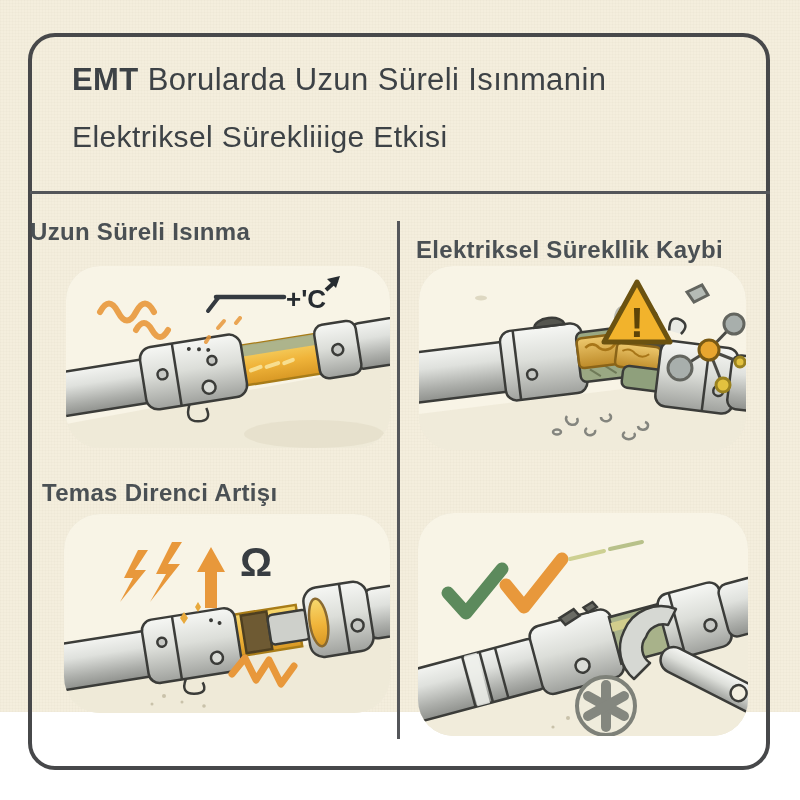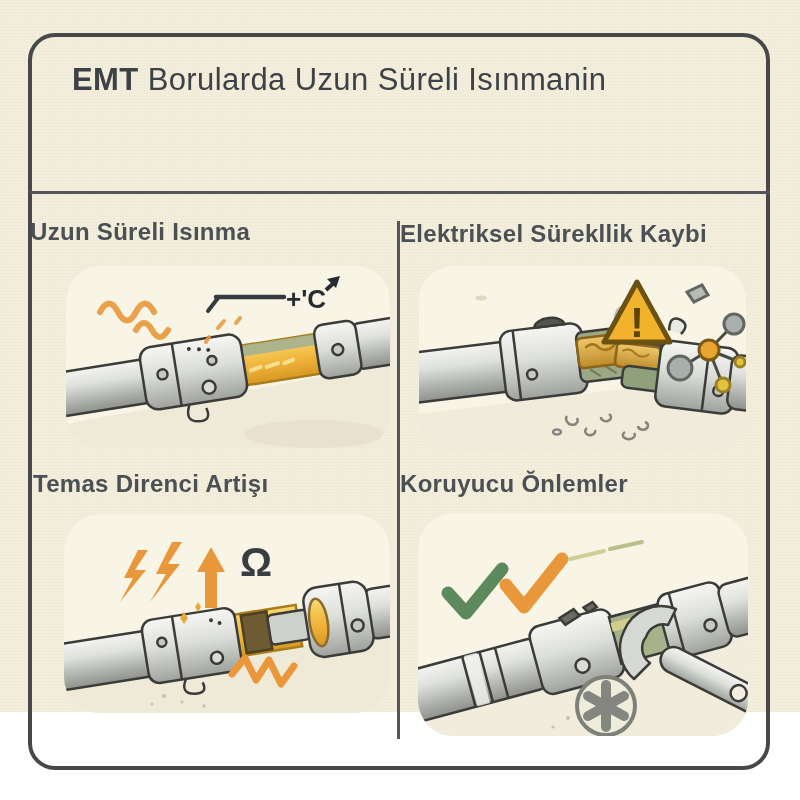--- a/index.html
+++ b/index.html
@@ -113,28 +113,28 @@
       <stop offset="0" stop-color="#eec96e"></stop>
         <stop offset="1" stop-color="#bd8a28"></stop>
     </linearGradient>
   </defs>
 </svg>
 
 <div class="poster">
   <div class="frame"></div>
 
   <h1 class="title-line1" style="margin:0"><span class="emt">EMT</span><span> Borularda Uzun Süreli Isınmanin</span></h1>
+  <h1 class="title-line2" style="margin:0">Elektriksel Sürekliiige Etkisi</h1>
 
   <div class="h-divider"></div>
   <div class="v-divider"></div>
 
   <h2 class="q-label l1" style="margin:0">Uzun Süreli Isınma</h2>
-  <h2 class="q-label l2" style="margin:0">Elektriksel Sürekllik Kaybi</h2>
-  <h2 class="q-label l3" style="margin:3px">Temas Direnci Artişı</h2>
-  <h2 class="q-label l4" style="margin:0">Koruyucu Ŏnlemler</h2>
+  <h2 class="q-label l2" style="margin:16px">Elektriksel Sürekllik Kaybi</h2>
+  <h2 class="q-label l3" style="margin:12px">Temas Direnci Artişı</h2>
 
   <div class="panel p1">
     <svg viewBox="0 0 324 182">
       <rect x="0" y="0" width="324" height="182" fill="#f8f4e6"></rect>
       <path d="M0,158 L324,98 L324,182 L0,182 Z" fill="#e9e3cf" opacity="0.6"></path>
       <ellipse cx="248" cy="168" rx="70" ry="14" fill="#ddd6c1" opacity="0.45"></ellipse>
       <g stroke="#3b3c39" stroke-width="2.5" transform="rotate(-9 162 100)">
         <rect x="-18" y="80" width="112" height="44" rx="9" fill="url(#pipeG)"></rect>
         <rect x="288" y="78" width="100" height="46" rx="9" fill="url(#pipeG)"></rect>
         <rect x="172" y="82" width="86" height="40" fill="url(#glowG)" stroke="#a87c18"></rect>

